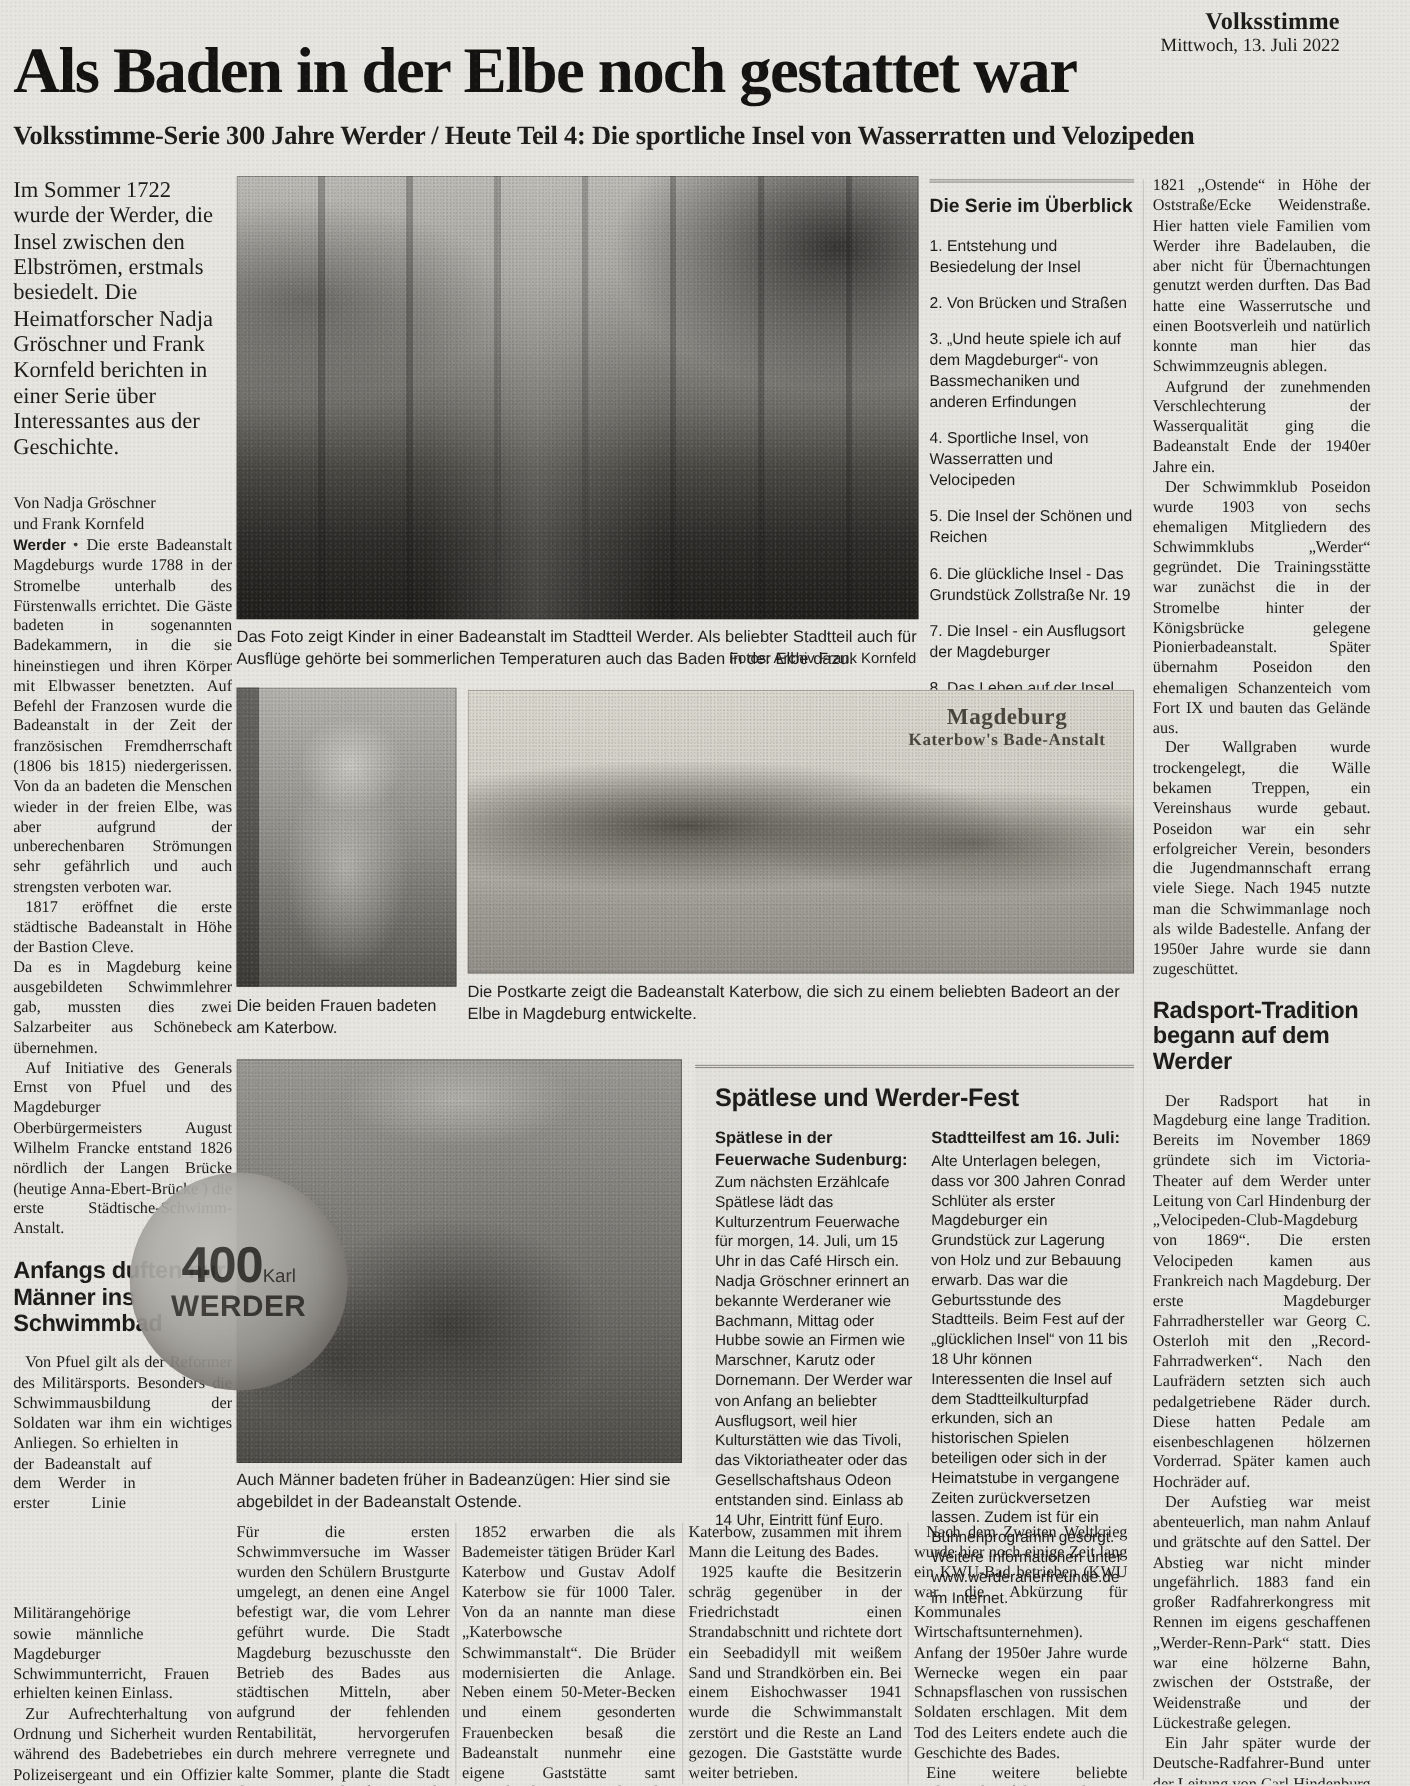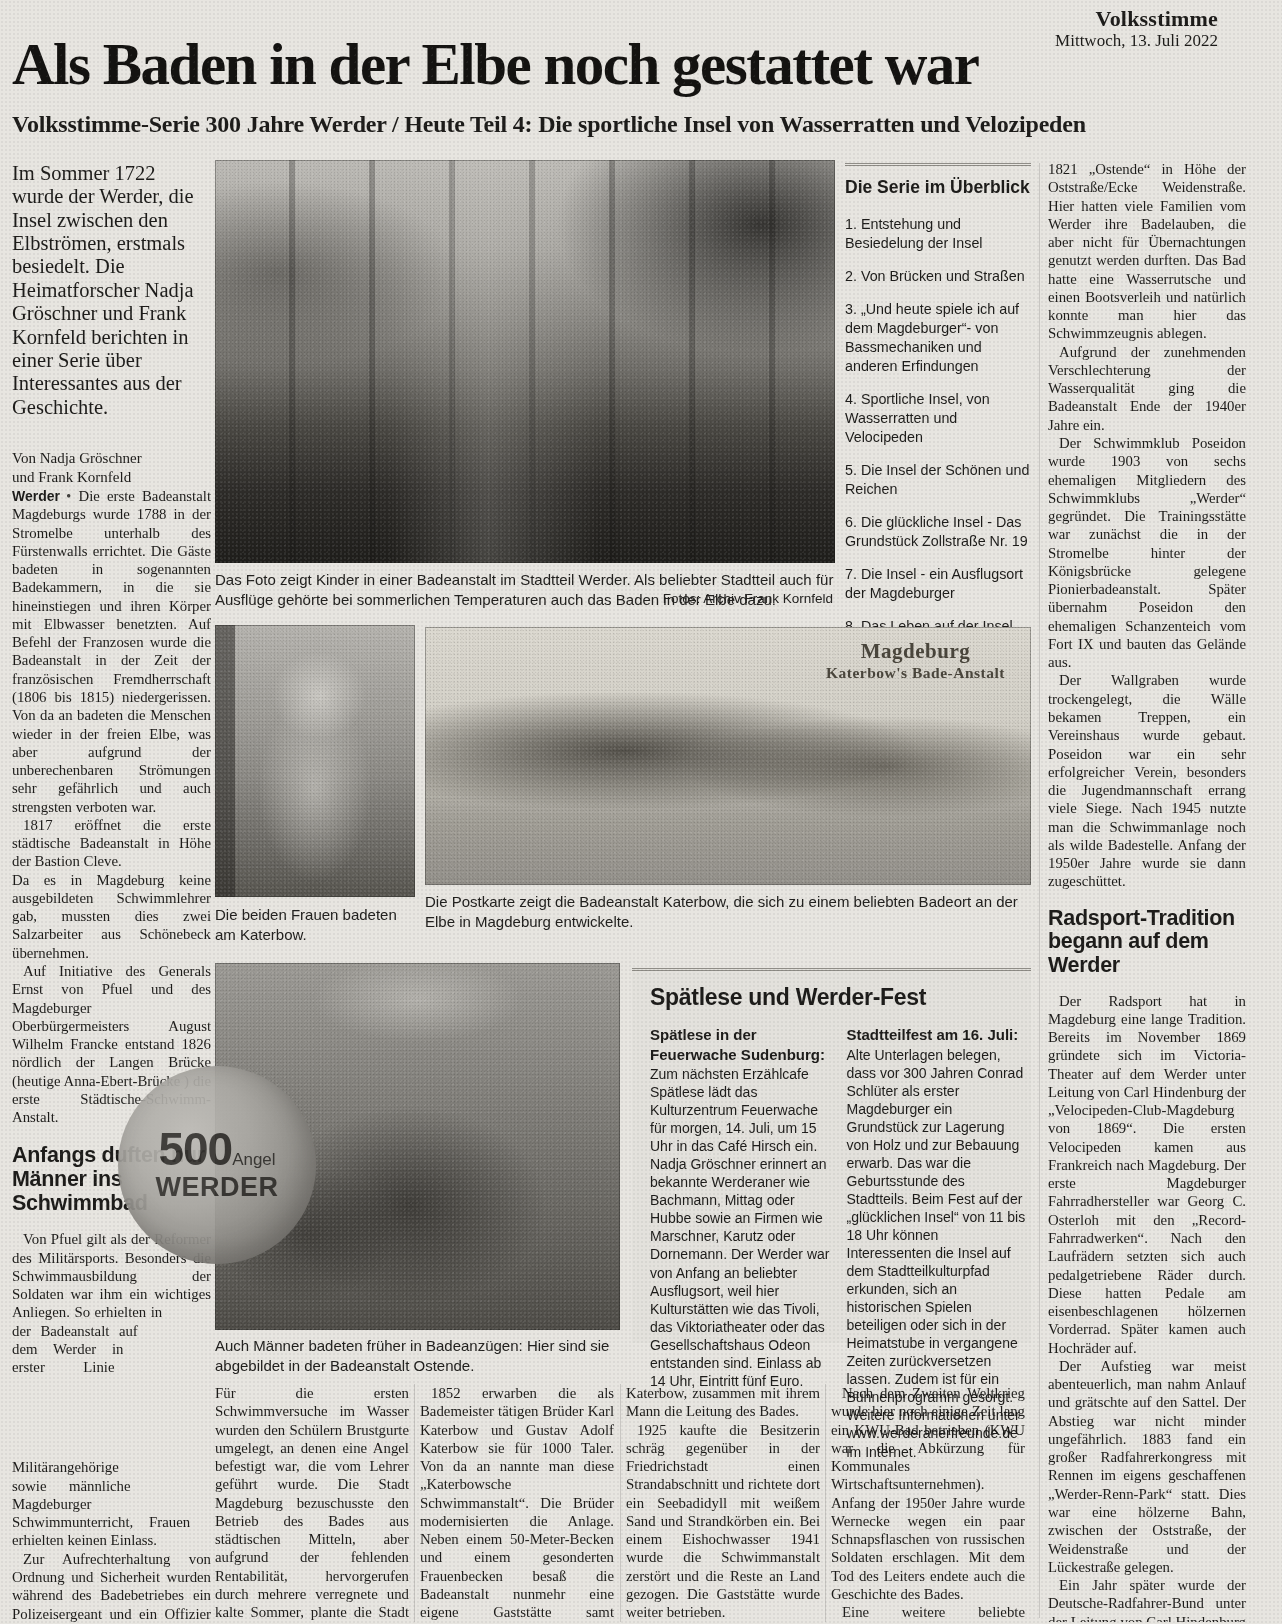--- a/index.html
+++ b/index.html
@@ -204,21 +204,21 @@
   </div>
   <div class="caption caption-postcard">Die Postkarte zeigt die Badeanstalt Katerbow, die sich zu einem beliebten Badeort an der Elbe in Magdeburg entwickelte.</div>
 
   <div class="photo photo-men">
     <div class="grain"></div>
   </div>
   <div class="caption caption-men">Auch Männer badeten früher in Badeanzügen: Hier sind sie abgebildet in der Badeanstalt Ostende.</div>
 
   <div class="badge">
     <div class="badge-row">
-      <span class="badge-number">500</span><span class="badge-jahre">Angel</span>
+      <span class="badge-number">400</span><span class="badge-jahre">Karl</span>
     </div>
     <div class="badge-name">WERDER</div>
   </div>
 
   <div class="event-box">
     <div class="event-title">Spätlese und Werder-Fest</div>
     <div class="event-cols">
       <div class="evt-col">
         <p class="evt-lead">Spätlese in der Feuerwache Sudenburg:</p>
         <p class="evt-text">Zum nächsten Erzählcafe Spätlese lädt das Kulturzentrum Feuerwache für morgen, 14. Juli, um 15 Uhr in das Café Hirsch ein. Nadja Gröschner erinnert an bekannte Werderaner wie Bachmann, Mittag oder Hubbe sowie an Firmen wie Marschner, Karutz oder Dornemann. Der Werder war von Anfang an beliebter Ausflugsort, weil hier Kulturstätten wie das Tivoli, das Viktoriatheater oder das Gesellschaftshaus Odeon entstanden sind. Einlass ab 14 Uhr, Eintritt fünf Euro.</p>

